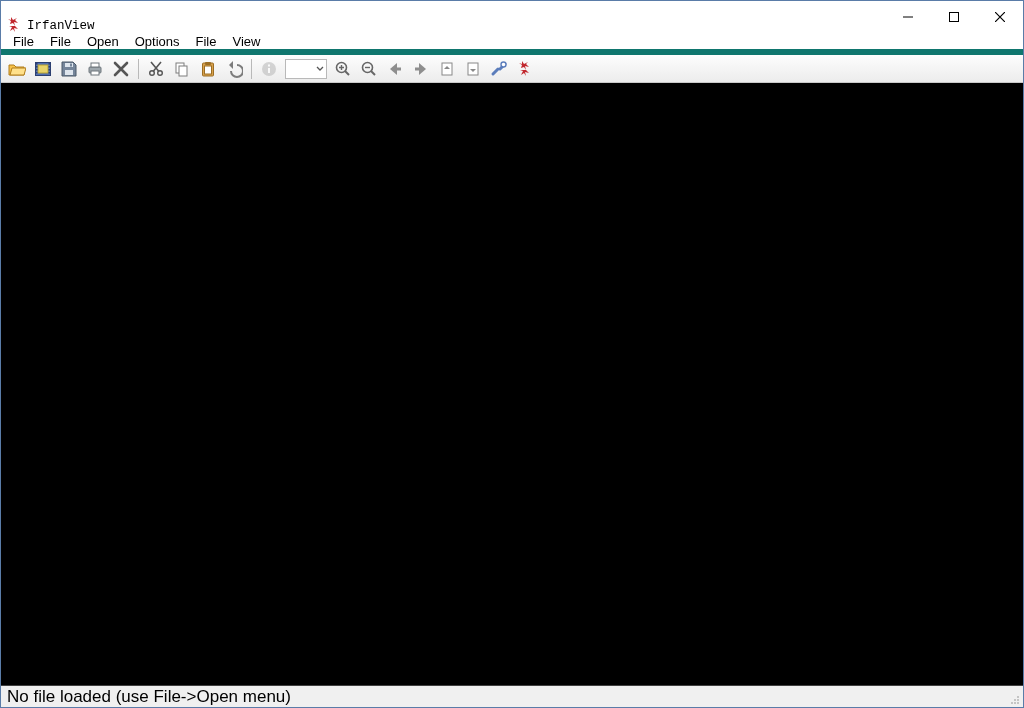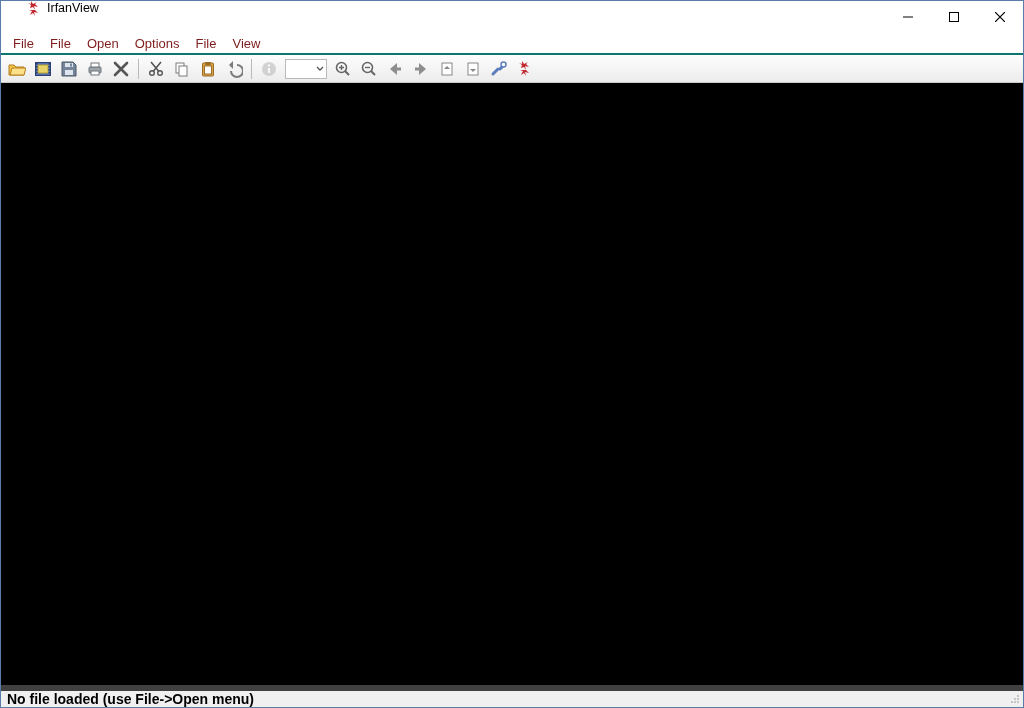--- a/index.html
+++ b/index.html
@@ -14,44 +14,45 @@
     border: 1px solid #5a7ca8;
     display: flex;
     flex-direction: column;
   }
 
   
   .titlebar {
     height: 32px;
     background: #ffffff;
     display: flex;
-    align-items: flex-start;
-    padding-left: 24px;
+    align-items: flex-end;
+    padding-left: 4px;
     user-select: none;
+    font-family: Liberation Mono, monospace;
   }
   .titlebar .app-icon { width: 16px; height: 16px; margin-right: 6px; }
   .titlebar .title-text { font-size: 12.5px; color: #000; flex: 0 0 auto; }
   .titlebar .spacer { flex: 1 1 auto; }
   .win-btn {
     width: 46px; height: 32px;
     display: flex; align-items: center; justify-content: center;
     color: #000;
   }
   .win-btn svg { width: 10px; height: 10px; display: block; }
 
   
   .menubar {
     height: 22px;
     background: #ffffff;
     display: flex;
     align-items: center;
     padding: 0 4px;
     font-size: 13px;
-    color: #7f1d1d;
-    border-bottom: 2px solid #0f766e;
+    color: #000000;
+    border-bottom: 6px solid #0f766e;
   }
   .menubar .menu-item { padding: 2px 8px; }
 
   
   .toolbar {
     height: 28px;
     background: linear-gradient(#fdfdfd, #ececec);
     border-bottom: 1px solid #c9c9c9;
     display: flex;
     align-items: center;
@@ -83,28 +84,27 @@
   
   .viewer {
     flex: 1 1 auto;
     background: #000;
   }
 
   
   .statusbar {
     height: 22px;
     background: #f0f0f0;
-    border-top: 6px solid #404040;
+    border-top: 1px solid #404040;
     display: flex;
     align-items: center;
     padding: 0 6px;
-    font-size: 14px;
+    font-size: 17px;
     color: #000;
     position: relative;
-    font-weight: bold;
   }
   .statusbar .grip {
     position: absolute; right: 2px; bottom: 2px;
     width: 14px; height: 14px; opacity: .45;
   }
 </style>
 </head>
 <body>
 
 <div class="titlebar">

